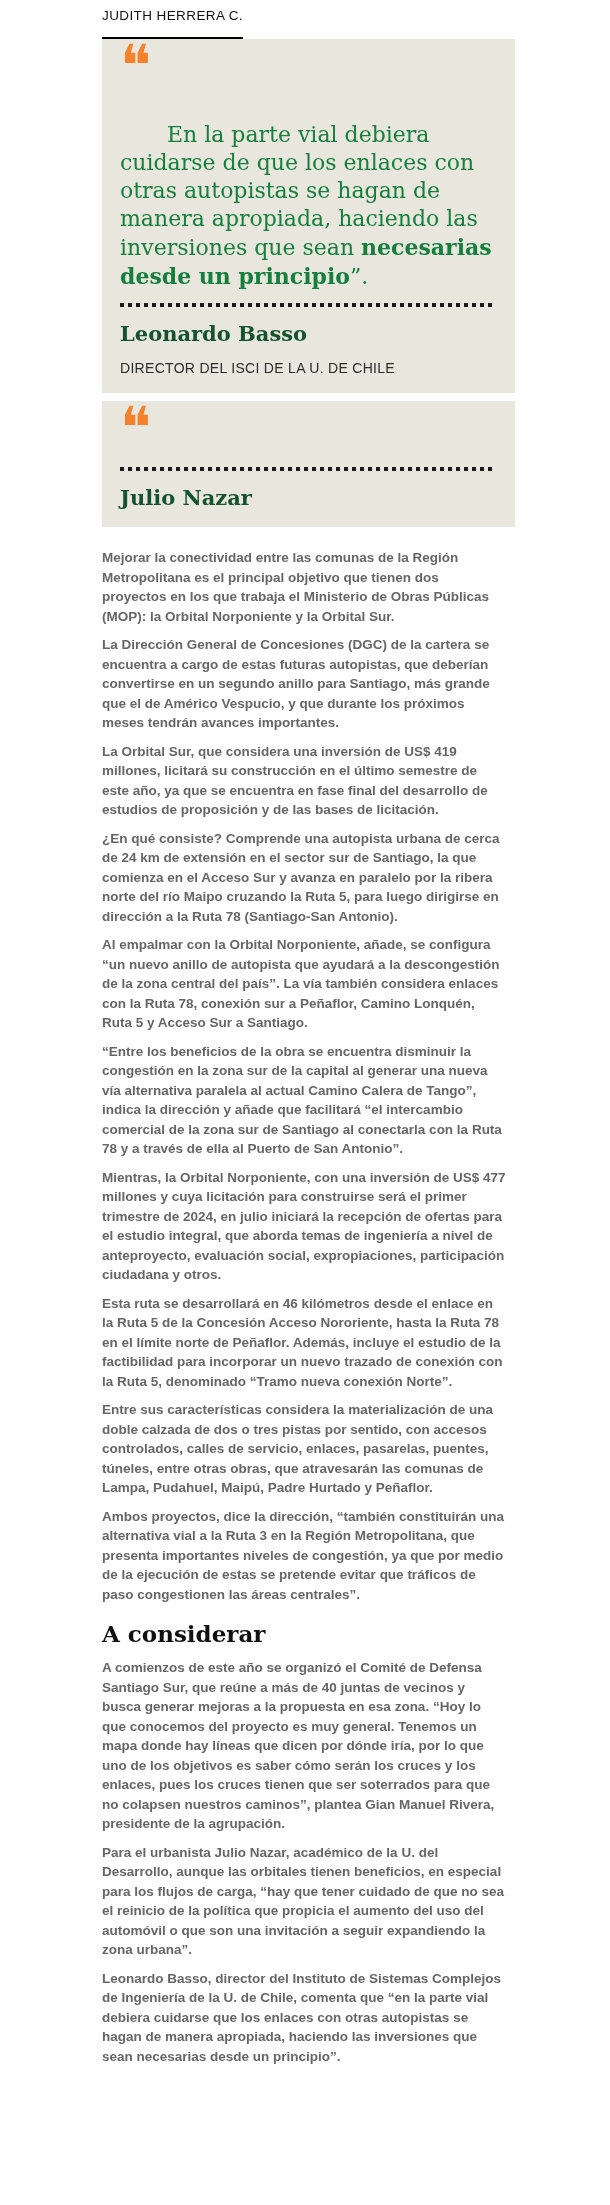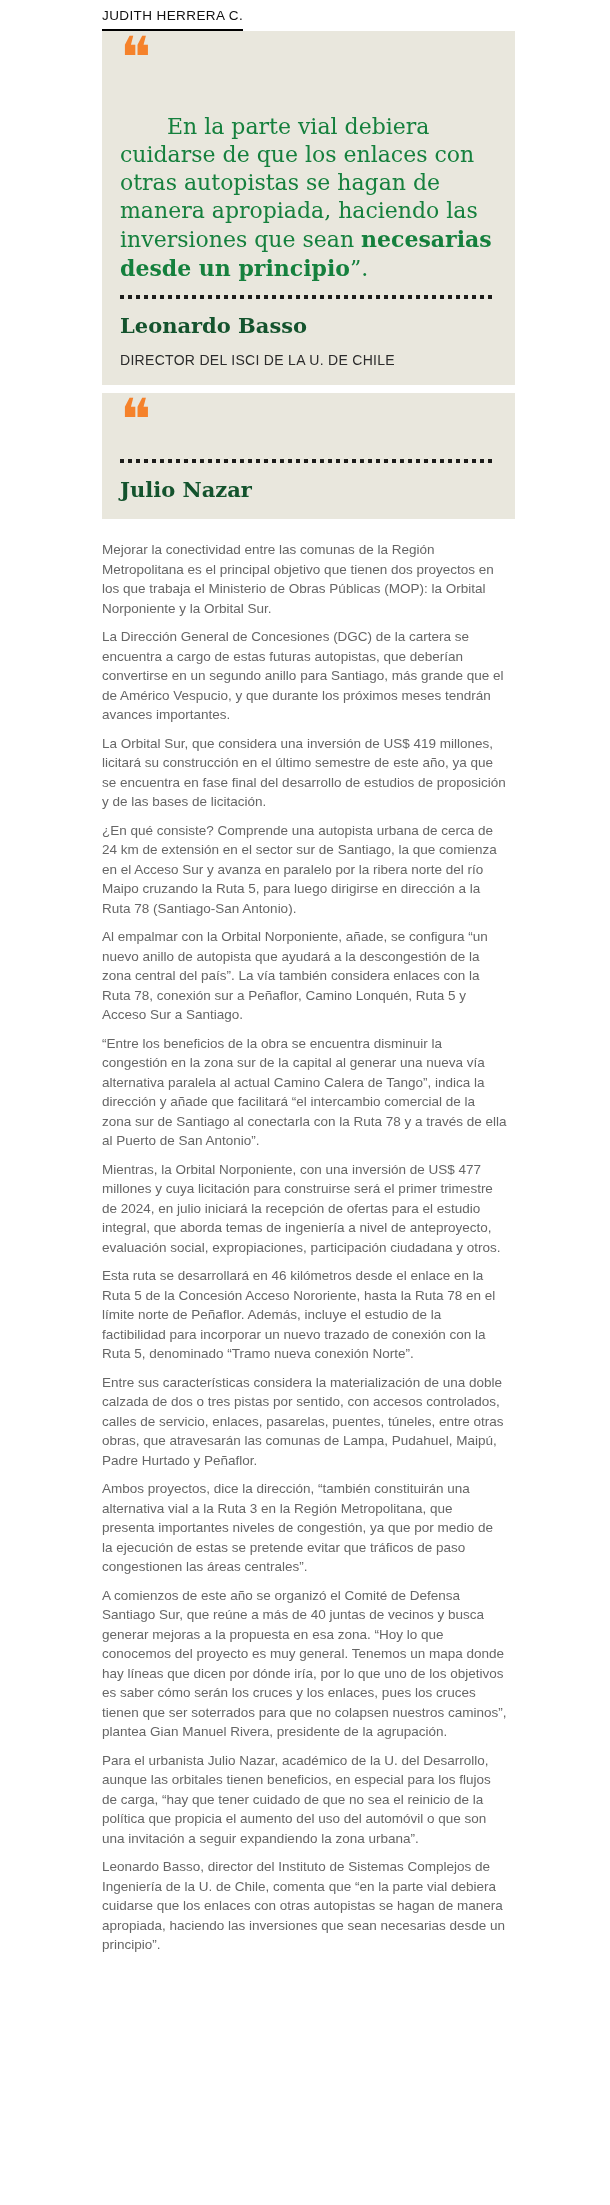--- a/index.html
+++ b/index.html
@@ -16,21 +16,21 @@
   }
   .byline {
     display: inline-block;
     font-family: "Liberation Sans", sans-serif;
     font-size: 13.5px;
     font-weight: 400;
     letter-spacing: 0.4px;
     color: #111111;
     text-transform: uppercase;
     border-bottom: 2px solid #000000;
-    padding-bottom: 6px;
+    padding-bottom: 14px;
     margin-bottom: 13px;
   }
   .quote-card {
     background: #e9e7dd;
     padding: 0 22px 17px 18px;
     margin-bottom: 21px;
   }
   .quote-glyph {
     display: block;
     height: 54px;
@@ -72,20 +72,21 @@
     color: #2b2b2b;
     text-transform: uppercase;
   }
   .article { margin-top: 6px; }
   .article p {
     margin: 0 8px 9px 0;
     font-family: "Liberation Sans", sans-serif;
     font-size: 13.5px;
     line-height: 19.5px;
     color: #666666;
+    font-weight: bold;
   }
   .section-heading {
     margin: 16px 0 10px 0;
     font-family: "DejaVu Serif", "Liberation Serif", serif;
     font-weight: 700;
     font-size: 23px;
     line-height: 28px;
     color: #111111;
   }
 </style>
@@ -117,20 +118,21 @@
     <p>La Dirección General de Concesiones (DGC) de la cartera se encuentra a cargo de estas futuras autopistas, que deberían convertirse en un segundo anillo para Santiago, más grande que el de Américo Vespucio, y que durante los próximos meses tendrán avances importantes.</p>
     <p>La Orbital Sur, que considera una inversión de US$ 419 millones, licitará su construcción en el último semestre de este año, ya que se encuentra en fase final del desarrollo de estudios de proposición y de las bases de licitación.</p>
     <p>¿En qué consiste? Comprende una autopista urbana de cerca de 24 km de extensión en el sector sur de Santiago, la que comienza en el Acceso Sur y avanza en paralelo por la ribera norte del río Maipo cruzando la Ruta 5, para luego dirigirse en dirección a la Ruta 78 (Santiago-San Antonio).</p>
     <p>Al empalmar con la Orbital Norponiente, añade, se configura “un nuevo anillo de autopista que ayudará a la descongestión de la zona central del país”. La vía también considera enlaces con la Ruta 78, conexión sur a Peñaflor, Camino Lonquén, Ruta 5 y Acceso Sur a Santiago.</p>
     <p>“Entre los beneficios de la obra se encuentra disminuir la congestión en la zona sur de la capital al generar una nueva vía alternativa paralela al actual Camino Calera de Tango”, indica la dirección y añade que facilitará “el intercambio comercial de la zona sur de Santiago al conectarla con la Ruta 78 y a través de ella al Puerto de San Antonio”.</p>
     <p>Mientras, la Orbital Norponiente, con una inversión de US$ 477 millones y cuya licitación para construirse será el primer trimestre de 2024, en julio iniciará la recepción de ofertas para el estudio integral, que aborda temas de ingeniería a nivel de anteproyecto, evaluación social, expropiaciones, participación ciudadana y otros.</p>
     <p>Esta ruta se desarrollará en 46 kilómetros desde el enlace en la Ruta 5 de la Concesión Acceso Nororiente, hasta la Ruta 78 en el límite norte de Peñaflor. Además, incluye el estudio de la factibilidad para incorporar un nuevo trazado de conexión con la Ruta 5, denominado “Tramo nueva conexión Norte”.</p>
     <p>Entre sus características considera la materialización de una doble calzada de dos o tres pistas por sentido, con accesos controlados, calles de servicio, enlaces, pasarelas, puentes, túneles, entre otras obras, que atravesarán las comunas de Lampa, Pudahuel, Maipú, Padre Hurtado y Peñaflor.</p>
     <p>Ambos proyectos, dice la dirección, “también constituirán una alternativa vial a la Ruta 3 en la Región Metropolitana, que presenta importantes niveles de congestión, ya que por medio de la ejecución de estas se pretende evitar que tráficos de paso congestionen las áreas centrales”.</p>
 
+    <h2 class="section-heading">A considerar</h2>
 
     <p>A comienzos de este año se organizó el Comité de Defensa Santiago Sur, que reúne a más de 40 juntas de vecinos y busca generar mejoras a la propuesta en esa zona. “Hoy lo que conocemos del proyecto es muy general. Tenemos un mapa donde hay líneas que dicen por dónde iría, por lo que uno de los objetivos es saber cómo serán los cruces y los enlaces, pues los cruces tienen que ser soterrados para que no colapsen nuestros caminos”, plantea Gian Manuel Rivera, presidente de la agrupación.</p>
     <p>Para el urbanista Julio Nazar, académico de la U. del Desarrollo, aunque las orbitales tienen beneficios, en especial para los flujos de carga, “hay que tener cuidado de que no sea el reinicio de la política que propicia el aumento del uso del automóvil o que son una invitación a seguir expandiendo la zona urbana”.</p>
     <p>Leonardo Basso, director del Instituto de Sistemas Complejos de Ingeniería de la U. de Chile, comenta que “en la parte vial debiera cuidarse que los enlaces con otras autopistas se hagan de manera apropiada, haciendo las inversiones que sean necesarias desde un principio”.</p>
 
   </div>
 
 </div>
 
 </body></html>

